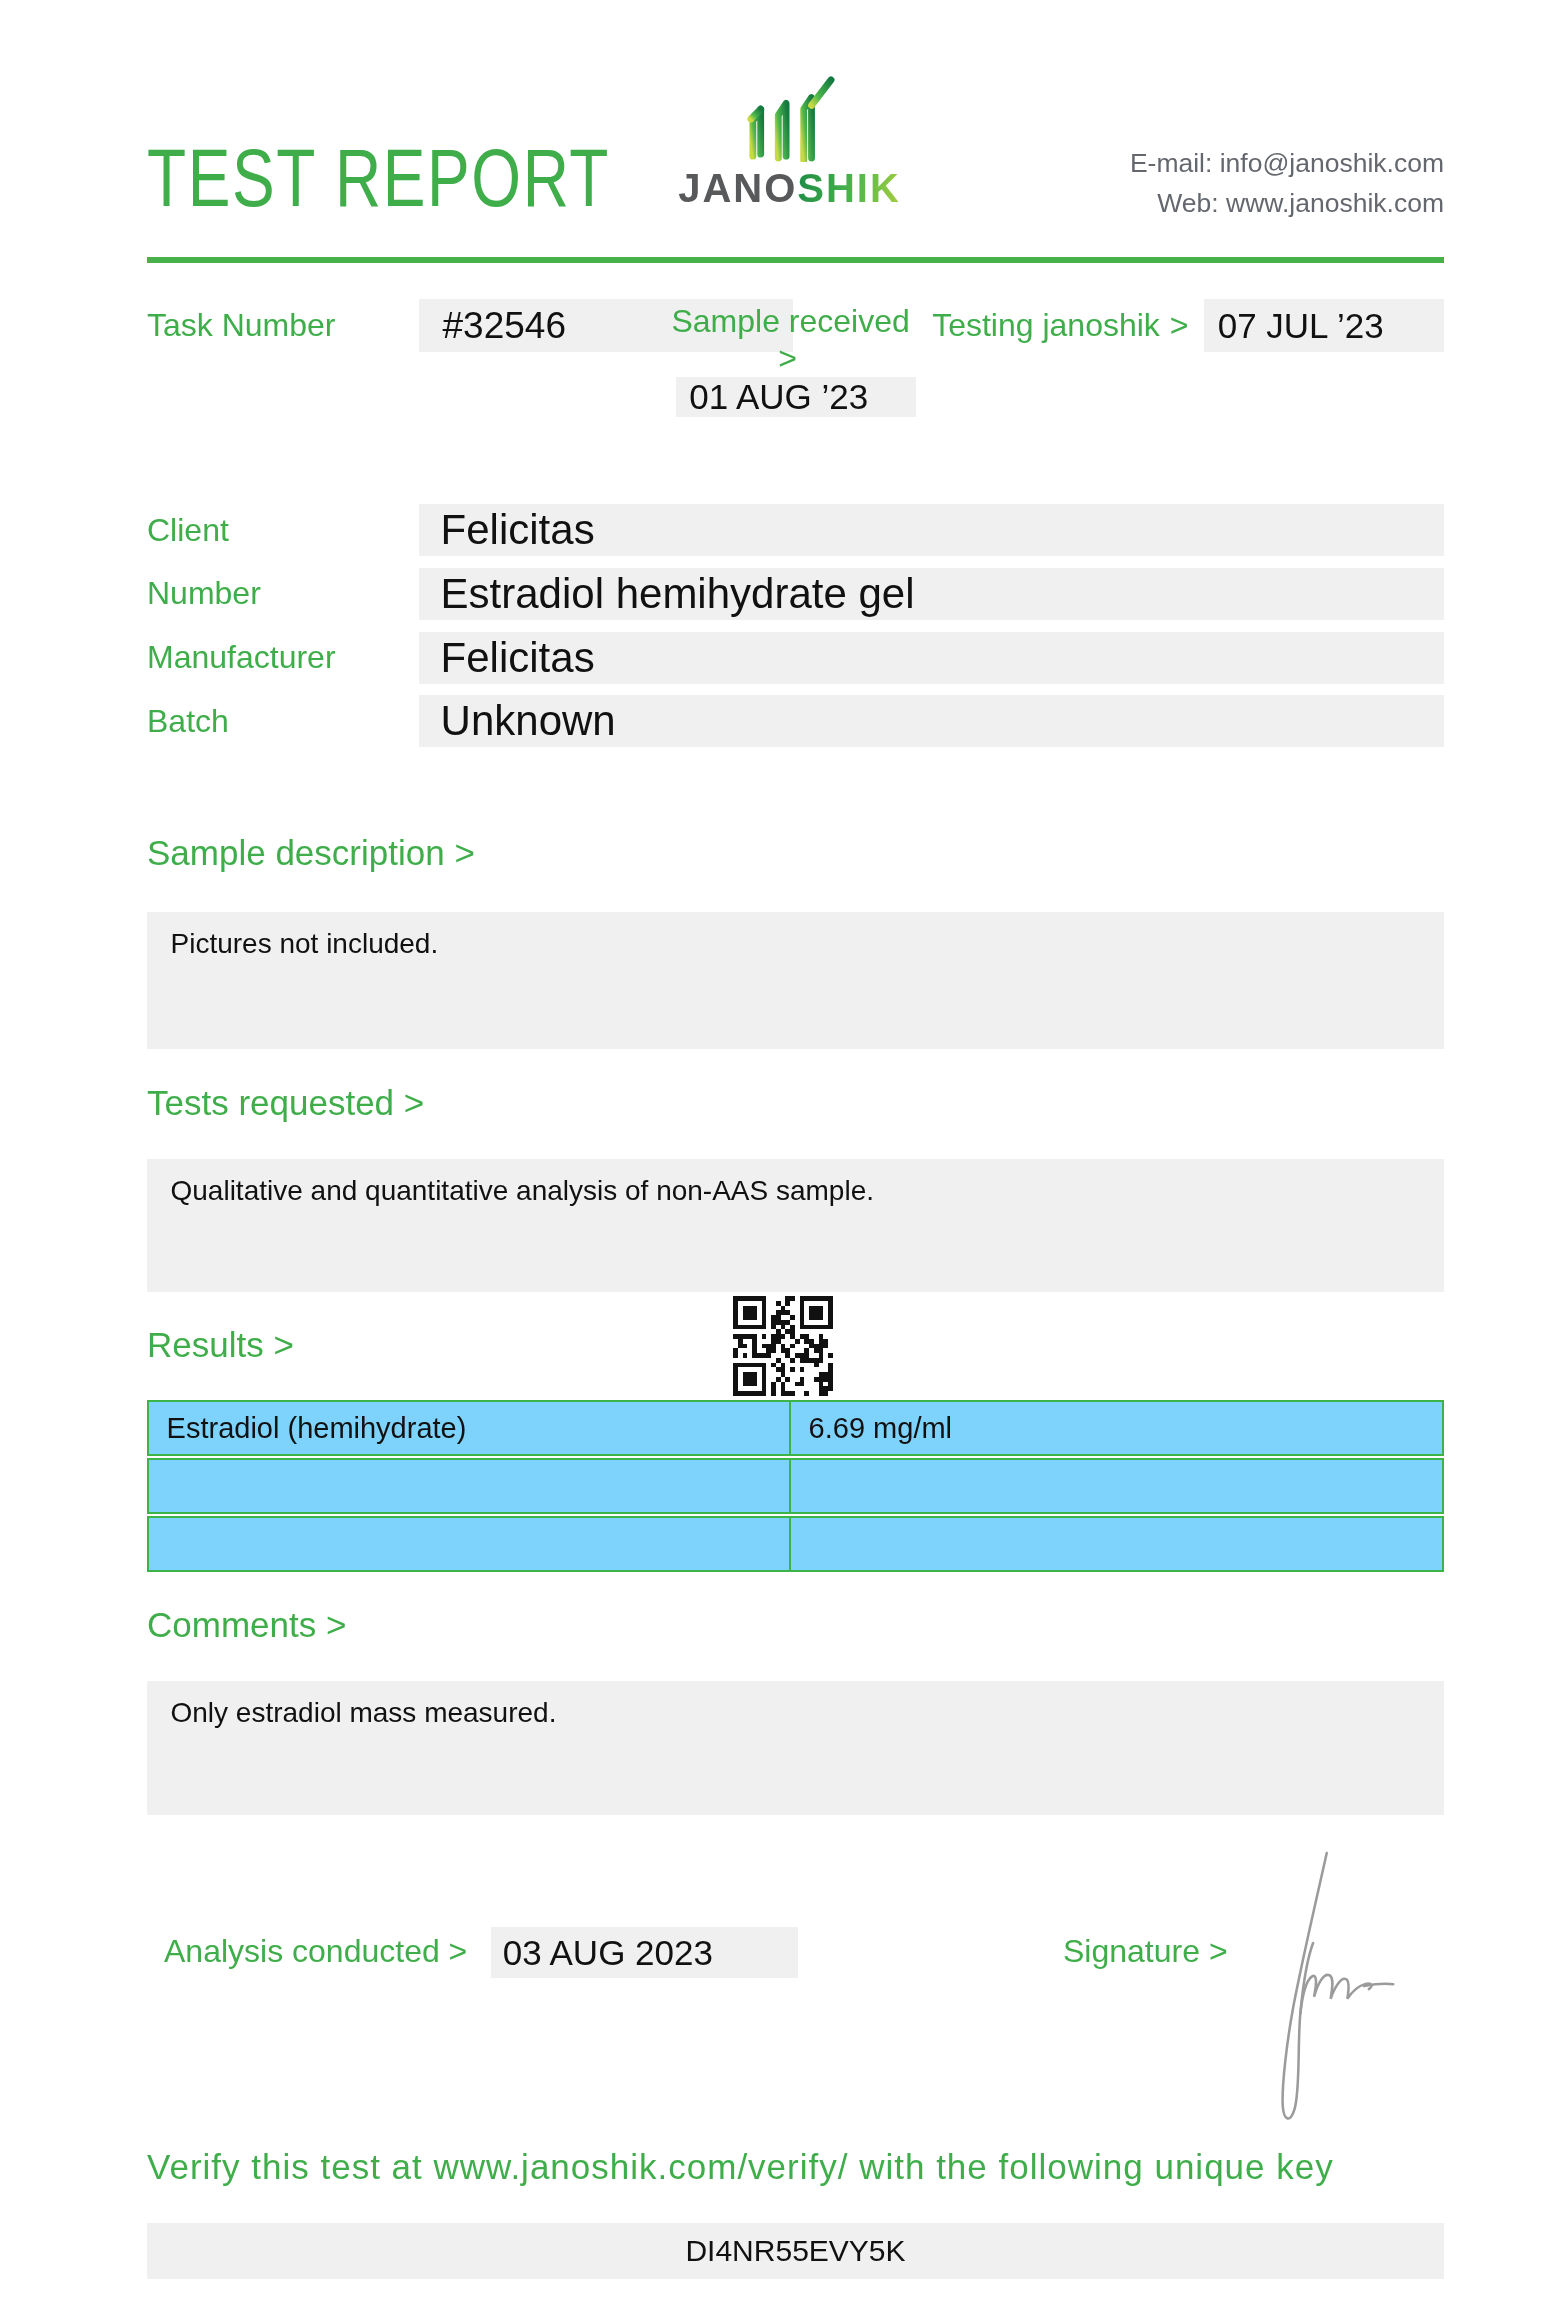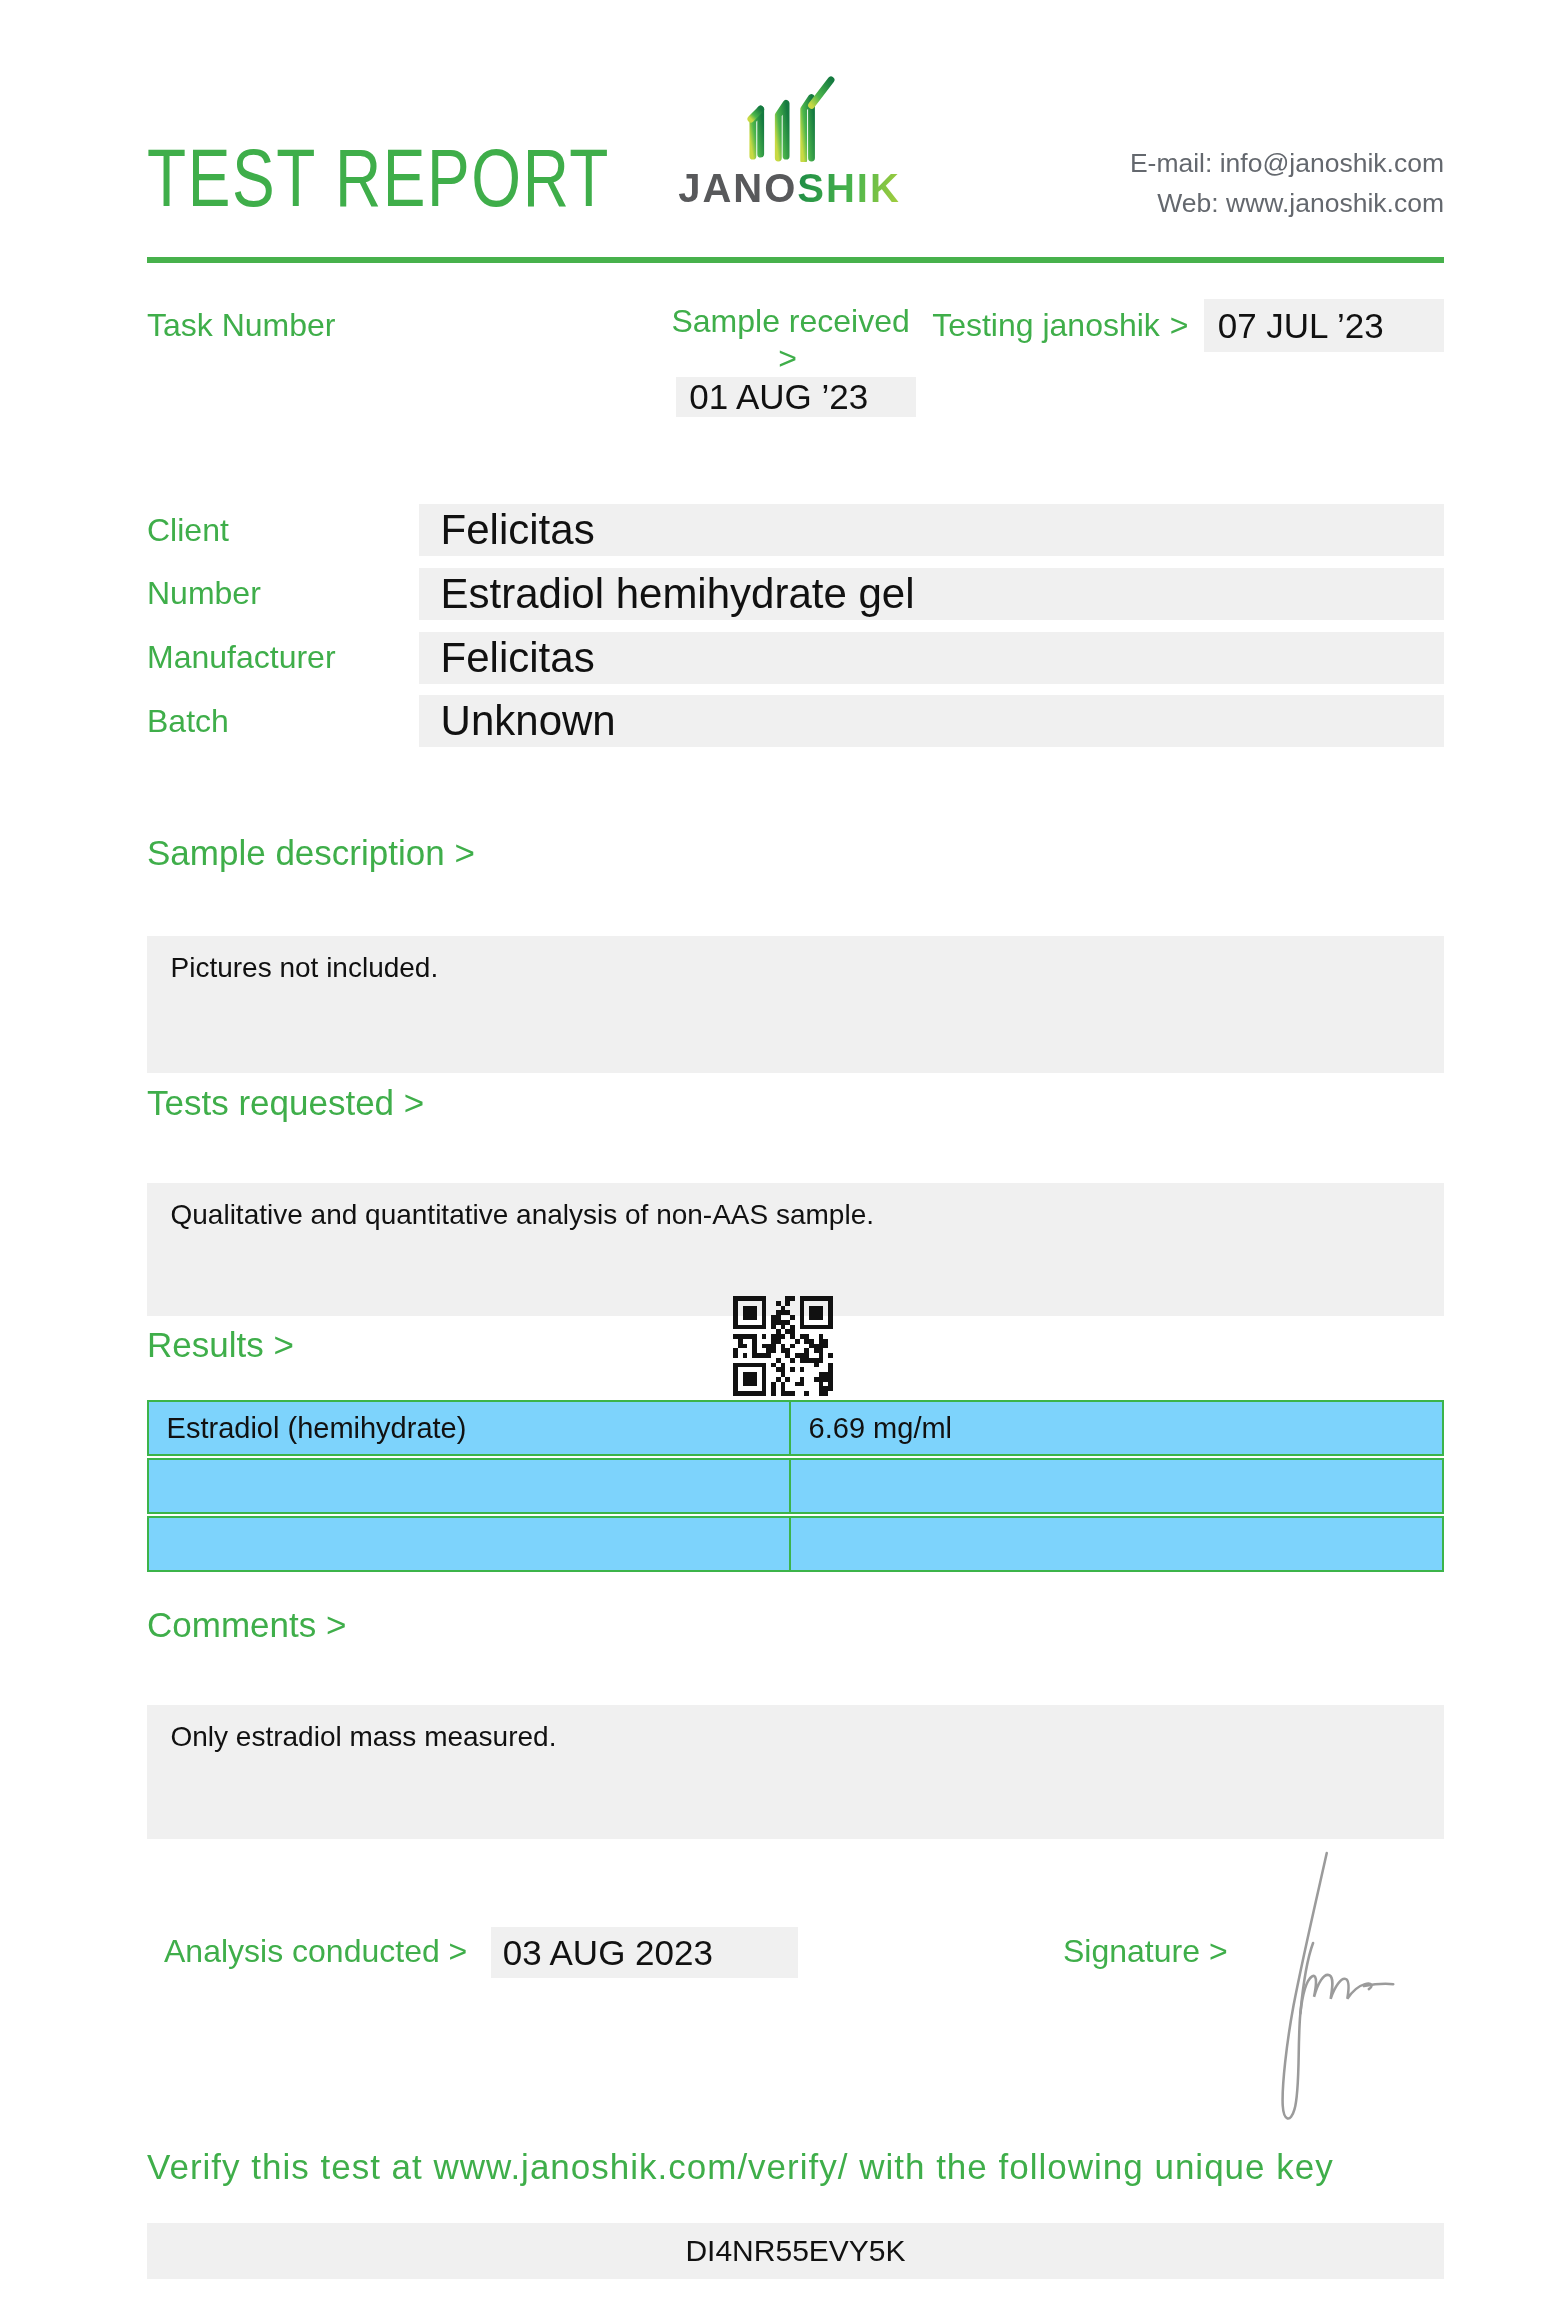--- a/index.html
+++ b/index.html
@@ -51,21 +51,21 @@
   .gray-box{
     background:var(--box-bg);display:flex;align-items:center;
     font-size:42px;color:var(--ink);
   }
   .section-heading{
     position:absolute;left:147px;color:var(--green);
     font-size:35px;font-weight:400;white-space:nowrap;
   }
   .section-box{
     position:absolute;left:147px;width:1297px;background:var(--box-bg);
-    padding:15.7px 23.5px;font-size:28px;color:var(--ink);margin-top:24px;
+    padding:15.7px 23.5px;font-size:28px;color:var(--ink);
   }
 
   
   .task-row1{position:absolute;left:147px;top:299px;width:1297px;height:53px;display:flex;align-items:center;}
   .task-row2{position:absolute;left:147px;top:364px;width:1297px;height:53px;display:flex;align-items:center;justify-content:flex-end;flex-direction:column;}
   .task-label{width:272px;}
   .task-number-box{width:374px;height:53px;padding-left:23.5px;font-size:37px;}
   .task-spacer{flex:1;}
   .date-label{margin-right:9.8px;}
   .date-arrow{color:var(--green);font-size:32px;margin-right:15.7px;}
@@ -140,20 +140,21 @@
 
   <div class="contact">
     <div>E-mail: info@janoshik.com</div>
     <div>Web: www.janoshik.com</div>
   </div>
 
   <div class="header-rule"></div>
 
   <div class="task-row1">
     <span class="green-label task-label">Task Number</span>
+    <div class="gray-box task-number-box">#32546</div>
     <div class="task-spacer"></div>
     <span class="green-label date-label">Testing janoshik</span>
     <span class="date-arrow">&gt;</span>
     <div class="gray-box date-box">07 JUL ’23</div>
   </div>
   <div class="task-row2">
     <span class="green-label date-label">Sample received</span>
     <span class="date-arrow">&gt;</span>
     <div class="gray-box date-box">01 AUG ’23</div>
   </div>

